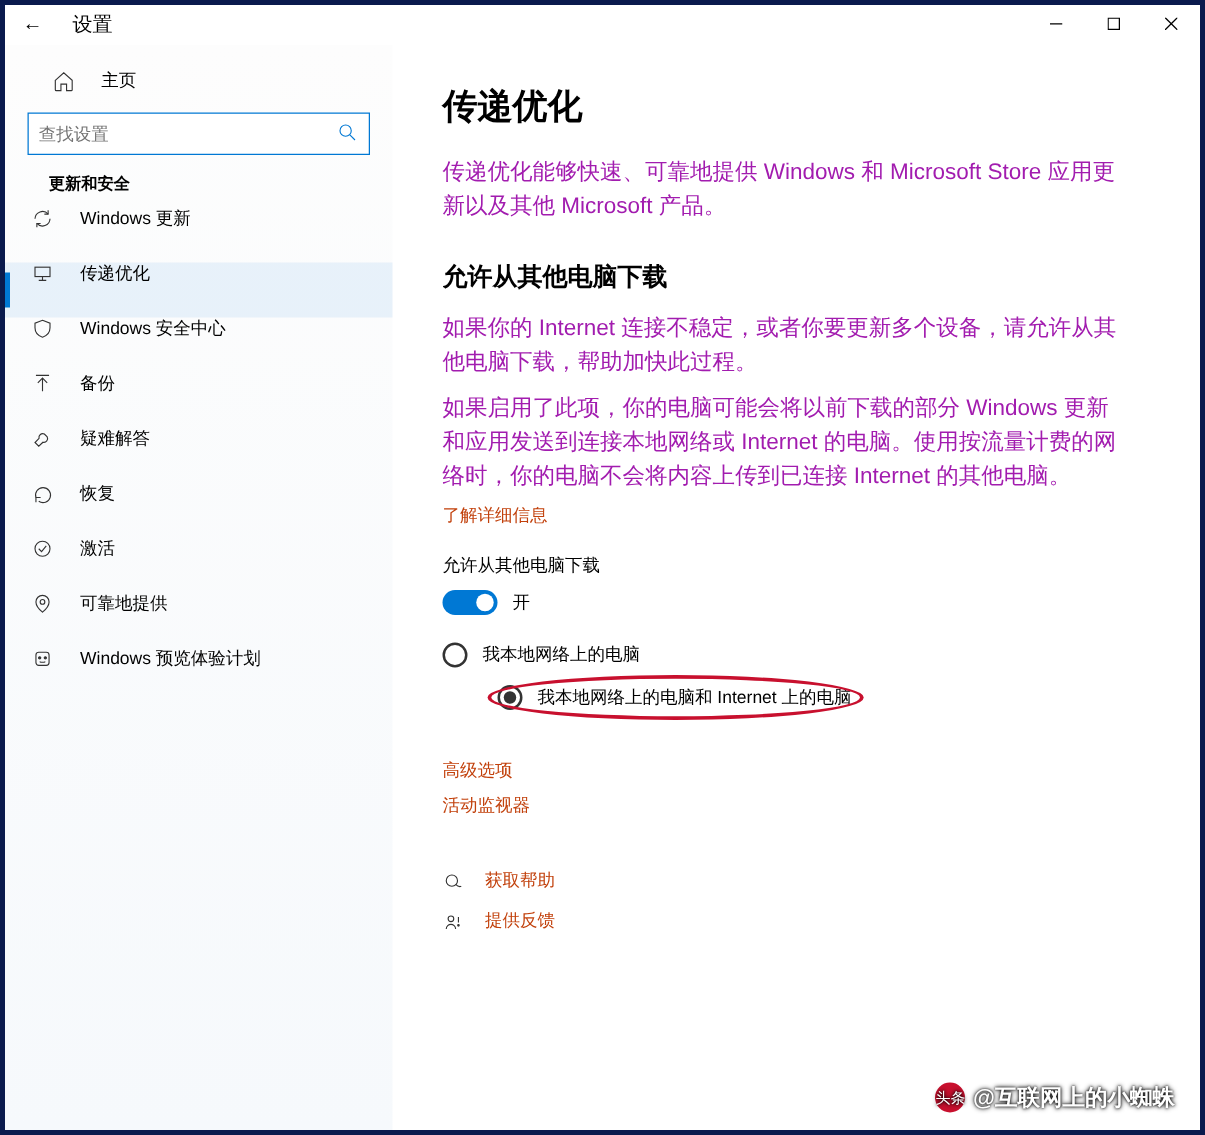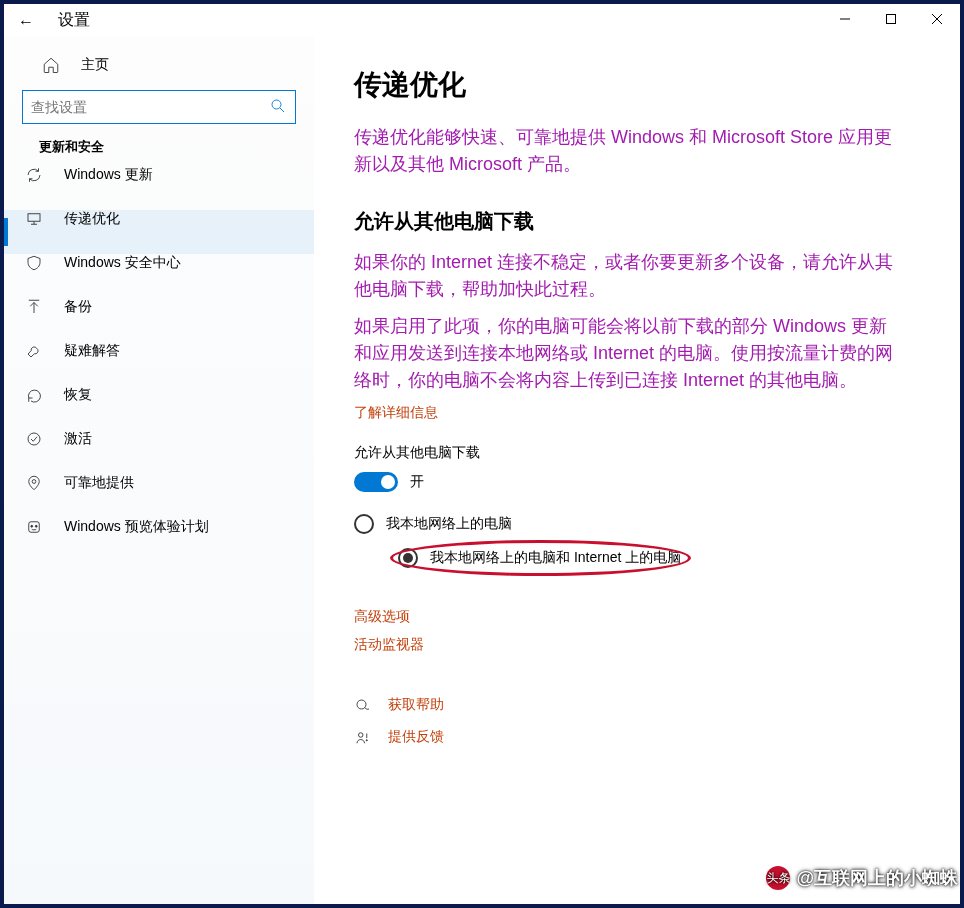--- a/index.html
+++ b/index.html
@@ -42,21 +42,21 @@
 .radio.selected::after { content: ""; width: 10px; height: 10px; background: #333; border-radius: 50%; }
 .radio-label { margin-left: 12px; }
 .ellipse-wrap { position: relative; display: inline-flex; align-items: center; margin-left: 44px; }
 .ellipse-wrap::before { content: ""; position: absolute; left: -8px; right: -10px; top: -8px; bottom: -8px; border: 3px solid #c8102e; border-radius: 50%; pointer-events: none; }
 .links-section { margin-top: 40px; }
 .links-section a.link { display: block; margin: 10px 0; }
 .help-section { margin-top: 42px; }
 .help-row { display: flex; align-items: center; margin: 10px 0; cursor: pointer; }
 .help-row .icon { width: 20px; color: #333; }
 .help-row a { margin-left: 14px; }
-.watermark { position: absolute; right: 2px; bottom: 14px; font-size: 18px; color: #fff; text-shadow: 0 0 4px #000, 0 0 2px #000; font-weight: 600; display: flex; align-items: center; }
+.watermark { position: absolute; right: 20px; bottom: 14px; font-size: 18px; color: #fff; text-shadow: 0 0 4px #000, 0 0 2px #000; font-weight: 600; display: flex; align-items: center; }
 .watermark .av { width: 24px; height: 24px; border-radius: 50%; background: #c8102e; color: #fff; font-size: 12px; display: flex; align-items: center; justify-content: center; margin-right: 6px; font-weight: normal; }
 svg.ico { width: 18px; height: 18px; stroke: #333; stroke-width: 1.2; fill: none; }
 </style>
 </head>
 <body>
 
 <div class="window">
   <div class="titlebar">
     <div class="back">←</div>
     <div class="title">设置</div>

